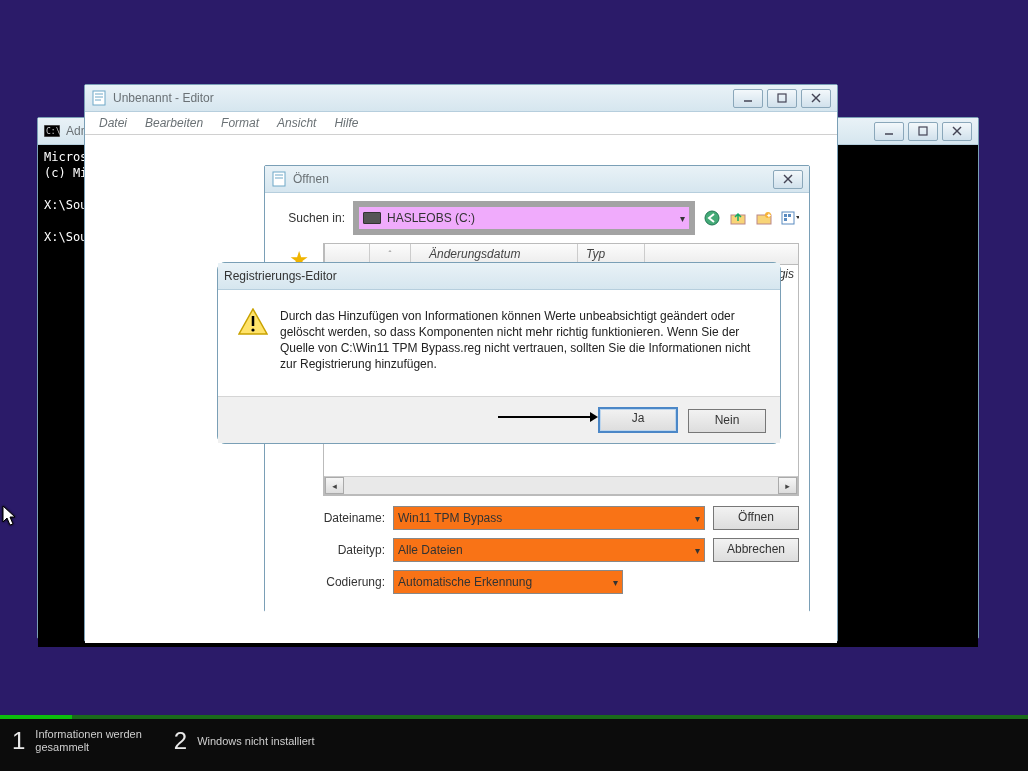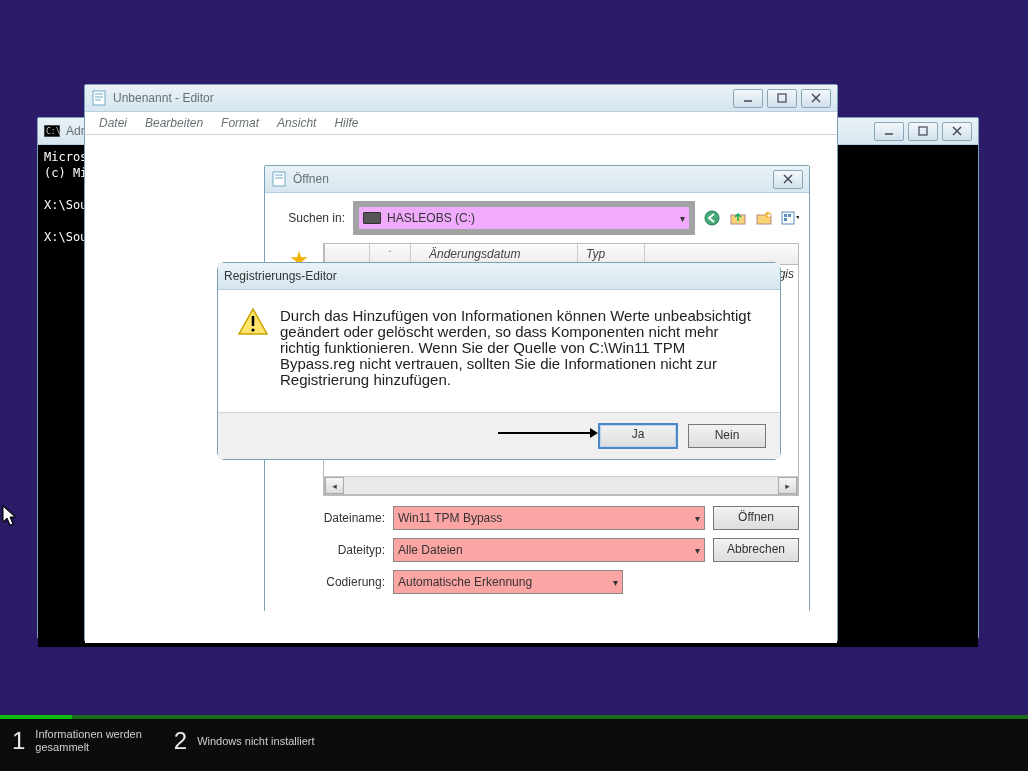--- a/index.html
+++ b/index.html
@@ -63,32 +63,32 @@
   .col-headers .ch.date{width:140px;margin-left:10px;}
   .col-headers .ch.type{width:50px;}
   .file-list{flex:1;background:#fff;position:relative;font-style:italic;color:#333;}
   .file-row{position:absolute;right:4px;top:2px;}
 
   .hscroll{display:flex;align-items:center;height:17px;background:#e9e9e9;border:1px solid #bbb;border-top:1px solid #ccc;margin-top:auto;}
   .hs-btn{width:17px;height:15px;background:linear-gradient(#f6f6f6,#ddd);border:1px solid #aaa;display:flex;align-items:center;justify-content:center;font-size:9px;color:#444;}
   .hs-track{flex:1;}
 
   .bottom-form{margin-top:10px;}
-  .combo{flex:1;height:22px;border:1px solid #888;background:#fca5a5;display:flex;align-items:center;padding:0 4px;}
+  .combo{flex:1;height:22px;border:1px solid #888;background:#f97316;display:flex;align-items:center;padding:0 4px;}
   .combo .chev{border-left:1px solid transparent;}
   .action-btn{width:84px;height:22px;border:1px solid #777;background:linear-gradient(#f2f2f2,#ddd);text-align:center;line-height:20px;font-size:12px;}
 
   
   .msgbox{position:absolute;border:1px solid var(--win-border);background:#14b8a6;border-radius:8px;}
   .msgbox .titlebar{background:linear-gradient(#e9f2f7,#d6e6ef);}
   .msg-body{background:#fff;padding:18px 20px 14px 20px;display:flex;gap:14px;}
   .warn-icon{width:28px;height:28px;flex:0 0 28px;}
-  .msg-text{font-size:15px;line-height:16px;color:#222;}
+  .msg-text{font-size:12px;line-height:16px;color:#222;}
   .msg-text p{margin:0 0 10px 0;}
-  .msg-footer{background:var(--pane-bg2);padding:10px 14px;display:flex;justify-content:flex-end;gap:10px;align-items:center;border-top:1px solid #d5d5d5;position:relative;}
+  .msg-footer{background:var(--pane-bg2);padding:10px 14px;display:flex;justify-content:flex-end;gap:10px;align-items:flex-end;border-top:1px solid #d5d5d5;position:relative;}
   .msg-btn{width:76px;height:22px;border:1px solid #777;background:linear-gradient(#f2f2f2,#ddd);text-align:center;line-height:20px;}
   .msg-btn.default{border:2px solid #4b87c7;box-shadow:0 0 0 1px #bcd5ed inset;line-height:18px;}
   .arrow-anno{position:absolute;left:280px;top:14px;}
 
   .watermark{position:absolute;left:50%;transform:translateX(-50%);top:374px;font-size:20px;color:#d0d0d0;font-family:Arial,sans-serif;letter-spacing:.5px;display:flex;align-items:center;gap:4px;pointer-events:none;}
 
   
   .setup-bar{position:absolute;left:0;right:0;bottom:0;height:56px;background:var(--winbar);}
   .progress-track{position:absolute;top:0;left:0;right:0;height:4px;background:#1a6b1a;}
   .progress-fill{height:100%;background:var(--green);}

